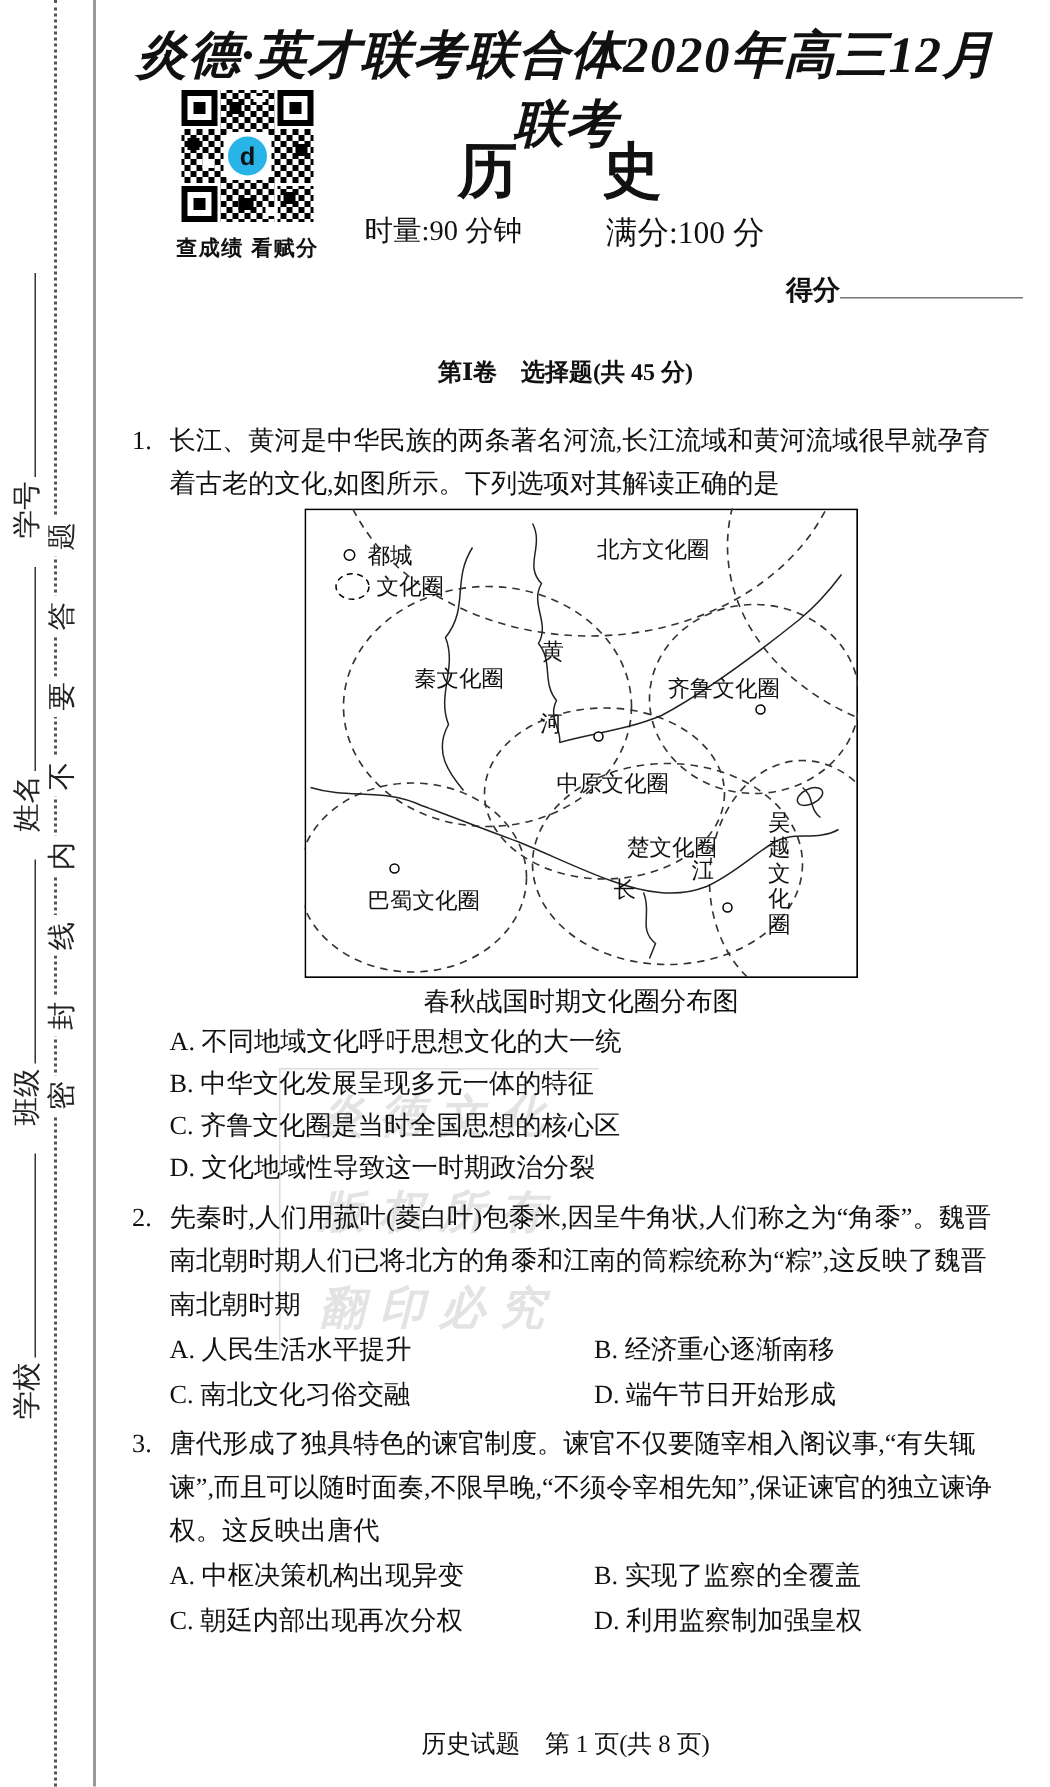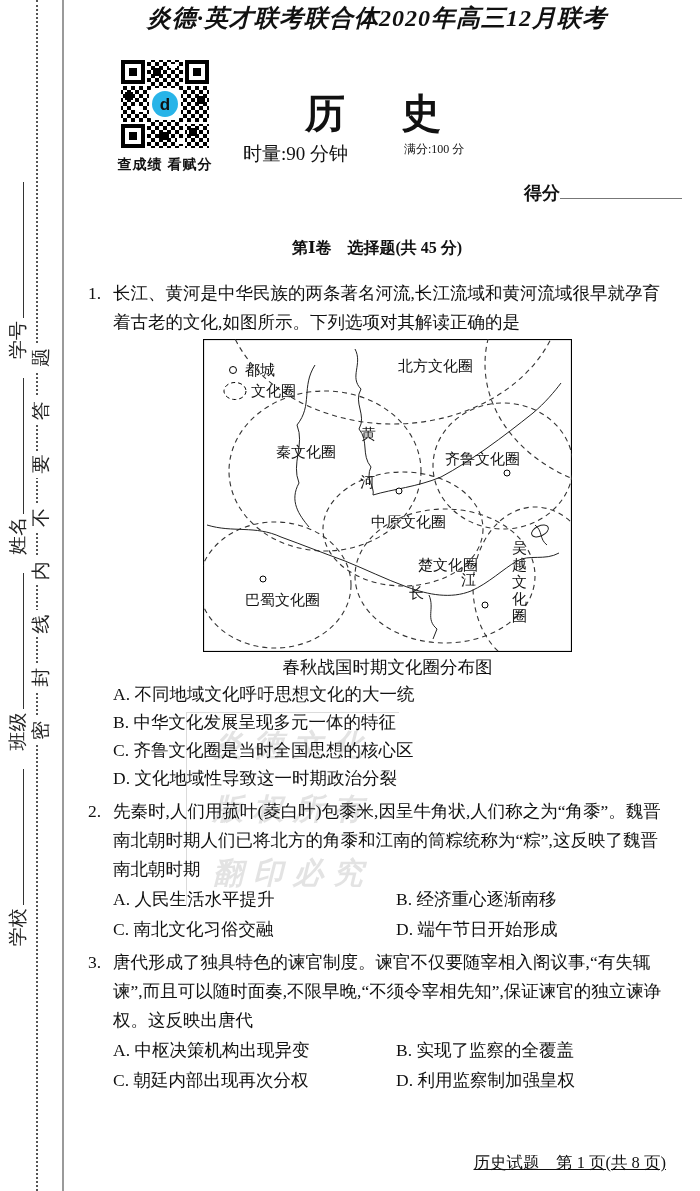--- a/index.html
+++ b/index.html
@@ -29,33 +29,33 @@
   
   .watermark {
     position:absolute; left:186px; top:712px; width:212px; z-index:0;
     border-top:1px solid rgba(0,0,0,0.14); border-left:1px solid rgba(0,0,0,0.14);
     text-align:center; font-style:italic; font-weight:bold;
     font-size:30px; letter-spacing:10px; line-height:64px;
     color:rgba(60,60,60,0.14);
   }
   
   .header-title {
-    position:absolute; left:88px; top:2px; width:578px; z-index:1;
-    text-align:center; font-size:24px; font-weight:bold; font-style:italic;
+    position:absolute; left:88px; top:14px; width:578px; z-index:1;
+    text-align:center; font-size:34px; font-weight:bold; font-style:italic;
     letter-spacing:1px;
   }
   .qr-block { position:absolute; left:117px; top:58px; width:96px; z-index:1; text-align:center; }
   .qr-caption { font-size:14px; font-weight:bold; margin-top:2px;
     font-family:"Liberation Sans","DejaVu Sans",sans-serif; letter-spacing:1px; }
   .subject-title {
     position:absolute; left:88px; top:86px; width:578px; z-index:1;
     text-align:center; font-size:40px; font-weight:bold; letter-spacing:8px;
   }
   .meta-duration { position:absolute; left:243px; top:141px; font-size:19px; z-index:1; }
-  .meta-score   { position:absolute; left:404px; top:141px; font-size:12px; z-index:1; }
+  .meta-score   { position:absolute; left:404px; top:141px; font-size:21px; z-index:1; }
   .score-line { position:absolute; left:524px; top:181px; font-size:18px; font-weight:bold; z-index:1;text-align:right; }
   .score-underline { display:inline-block; width:122px; height:6px;
     border-bottom:1.5px solid #777; }
   .section-title {
     position:absolute; left:88px; top:238px; width:578px; z-index:1;
     text-align:center; font-size:16px; font-weight:bold;
   }
   
   .content { position:absolute; left:88px; top:274px; width:578px;
     font-size:17.5px; line-height:29px; z-index:1; }
@@ -64,21 +64,21 @@
   .qnum { position:absolute; left:0; top:0; }
   .opts1 div { line-height:28px; }
   .opts2 { display:grid; grid-template-columns:283px auto; line-height:30px; }
   
   .figure { width:369px; margin:2px 0 0 115px; }
   .figure svg { display:block; background:#fff; }
   .figure .caption { text-align:center; font-size:17.5px; line-height:26px; margin-top:2px; }
   svg text { font:15px "Liberation Serif","DejaVu Serif",serif; fill:#111; }
   
   .footer { position:absolute; left:88px; top:1152px; width:578px; z-index:1;
-    text-align:right; font-size:16.5px;text-decoration:underline; }
+    text-align:center; font-size:16.5px; }
 </style>
 </head>
 <body>
 
 <div class="rot seal-fields">
   <span>学校</span><span class="fline"></span>
   <span>班级</span><span class="fline"></span>
   <span>姓名</span><span class="fline"></span>
   <span>学号</span><span class="fline"></span>
 </div>

